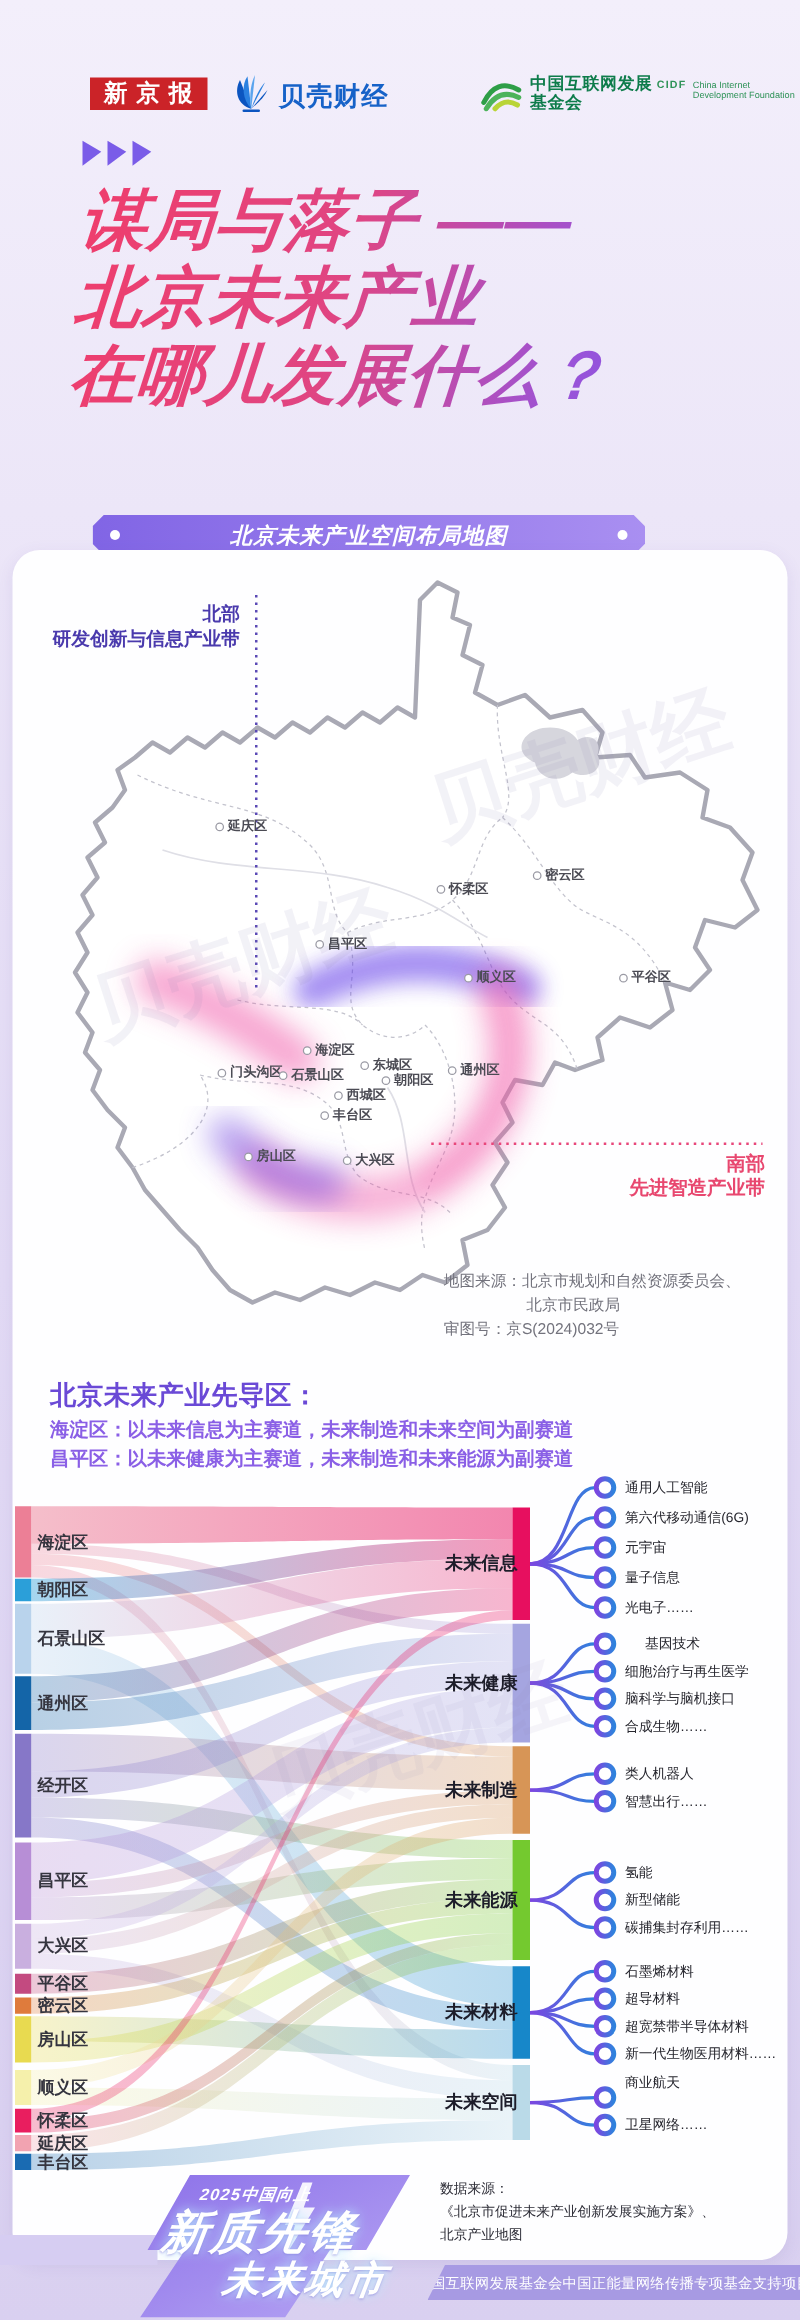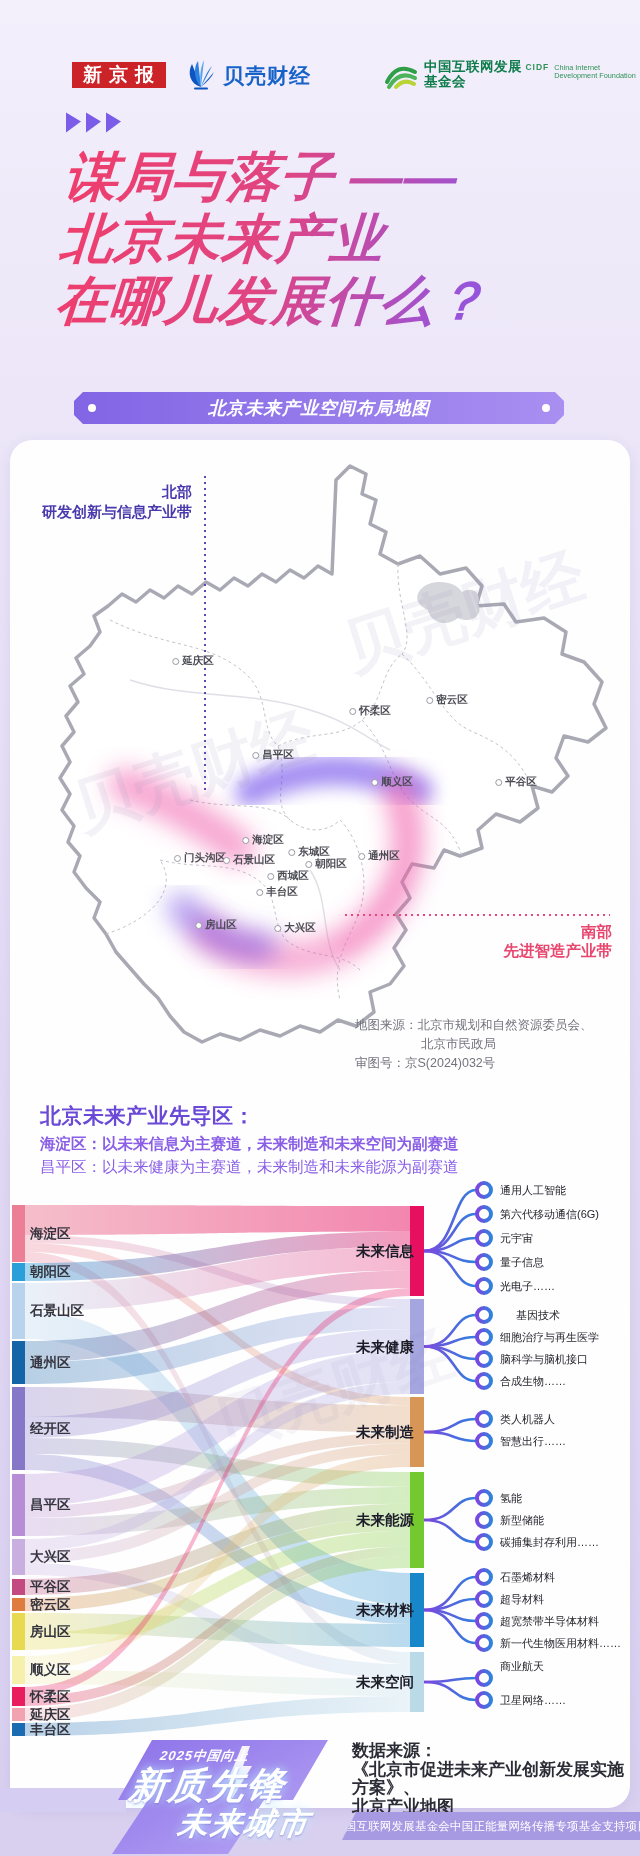--- a/index.html
+++ b/index.html
@@ -21,21 +21,21 @@
   .cidf-en{color:#2f9358;font-size:7.3px;}
   
   .arrows{left:66px;top:112px;display:flex;gap:5px;}
   .tri{width:0;height:0;border-top:10px solid transparent;border-bottom:10px solid transparent;
        border-left:15px solid #7a5ce8;transform:skewY(-4deg);}
   .title{left:60px;top:146px;width:560px;font-weight:900;font-style:italic;font-size:53px;
          line-height:1.17;letter-spacing:1px;transform:skewX(-4deg);
          background:linear-gradient(100deg,#ee3e6d 2%,#e04582 38%,#9a53d8 72%,#7458ee 98%);
          -webkit-background-clip:text;background-clip:text;color:transparent;}
   
-  .banner{left:74px;top:392px;width:490px;height:32px;
+  .banner{left:74px;top:412px;width:442px;height:32px;
           background:linear-gradient(90deg,#8165e5,#a98ff1);
           clip-path:polygon(9px 0,calc(100% - 9px) 0,100% 9px,100% calc(100% - 9px),calc(100% - 9px) 100%,9px 100%,0 calc(100% - 9px),0 9px);
           display:flex;align-items:center;justify-content:center;}
   .banner-text{color:#fff;font-weight:bold;font-style:italic;font-size:17.5px;letter-spacing:1px;}
   .bdot{position:absolute;width:8px;height:8px;border-radius:50%;background:#fff;top:12px;}
   
   .card{left:10px;top:440px;width:620px;height:1368px;background:#fefeff;border-radius:22px;
         box-shadow:0 4px 14px rgba(90,70,160,.10);}
   .watermark{color:#8d84b4;opacity:.10;font-size:62px;font-weight:bold;transform:rotate(-18deg);white-space:nowrap;}
   
@@ -43,35 +43,35 @@
   .north-label{right:438px;top:42px;text-align:right;color:#4a3aad;font-weight:bold;font-size:15px;line-height:20px;white-space:nowrap;}
   .south-label{right:18px;top:482px;text-align:right;color:#e8476f;font-weight:bold;font-size:15.5px;line-height:19px;white-space:nowrap;}
   .district{transform:translate(-50%,-50%);display:flex;align-items:center;gap:3px;
             color:#4b4b54;font-size:10.5px;font-weight:bold;white-space:nowrap;}
   .ddot{width:5px;height:5px;border:1.3px solid #9a9aa4;border-radius:50%;background:#fff;flex:0 0 auto;}
   .map-source{left:345px;top:576px;color:#73737d;font-size:12.5px;line-height:19px;}
   .map-source .ms2{margin-left:66px;}
   
   .pilot-title{left:40px;top:1102px;color:#6a49d6;font-weight:900;font-size:21px;letter-spacing:.5px;}
   .pilot-l1{left:40px;top:1134px;color:#8a5fe6;font-weight:bold;font-size:15.5px;}
-  .pilot-l2{left:40px;top:1157px;color:#8a5fe6;font-weight:normal;font-size:15.5px;}
+  .pilot-l2{left:40px;top:1157px;color:#8a5fe6;font-weight:bold;font-size:15.5px;}
   
   .sankey-wrap{left:10px;top:1178px;width:632px;height:574px;}
   .snode-label{position:absolute;left:20px;transform:translateY(-50%);color:#35353f;font-size:13.5px;font-weight:bold;white-space:nowrap;}
   .sind-label{position:absolute;right:228px;transform:translateY(-50%);color:#1d1d2a;font-size:14.5px;font-weight:bold;white-space:nowrap;}
   .stech-label{position:absolute;left:490px;transform:translateY(-50%);color:#26262e;font-size:11px;font-weight:400;white-space:nowrap;}
   
   .band-left{left:0;top:1788px;width:126px;height:24px;background:#d6cdf2;}
   .badge{left:106px;top:1740px;width:228px;height:114px;}
   .badge-top{left:54px;top:7px;color:#fff;font-style:italic;font-weight:bold;font-size:13px;letter-spacing:1px;transform:skewX(-8deg);}
   .badge-main{left:24px;top:21px;color:#fff;font-style:italic;font-weight:900;font-size:37px;letter-spacing:2px;transform:skewX(-8deg);
               text-shadow:0 0 9px rgba(185,235,255,.95),0 1px 2px rgba(100,70,200,.55);}
   .badge-sub{left:72px;top:63px;color:#fff;font-style:italic;font-weight:900;font-size:31px;letter-spacing:2px;transform:skewX(-8deg);
              text-shadow:0 0 9px rgba(185,235,255,.95),0 1px 2px rgba(100,70,200,.55);}
-  .foot-src{left:352px;top:1742px;color:#2c2c36;font-size:17px;line-height:18.5px;font-weight:700;}
+  .foot-src{left:352px;top:1742px;color:#2c2c36;font-size:11px;line-height:18.5px;font-weight:400;}
   .strip{left:342px;top:1812px;width:298px;height:28px;background:#a79ae3;
          clip-path:polygon(14px 0,100% 0,100% 100%,0 100%);
          display:flex;align-items:center;justify-content:center;}
   .strip span{color:#fff;font-size:11.5px;letter-spacing:.2px;white-space:nowrap;}
 </style>
 </head>
 <body>
 
 <div class="page">
 

